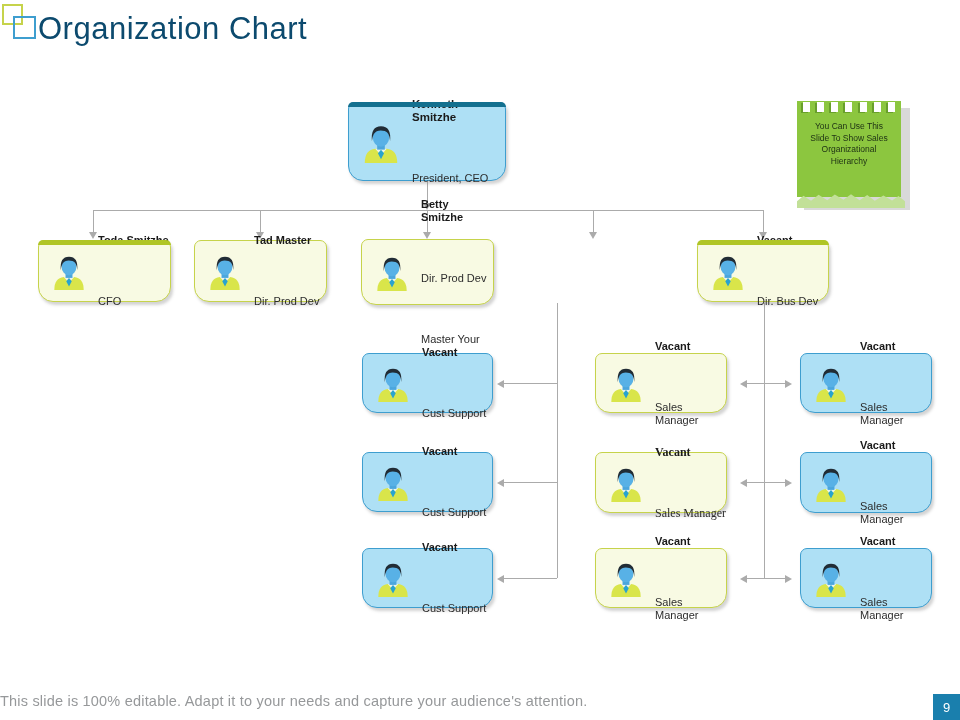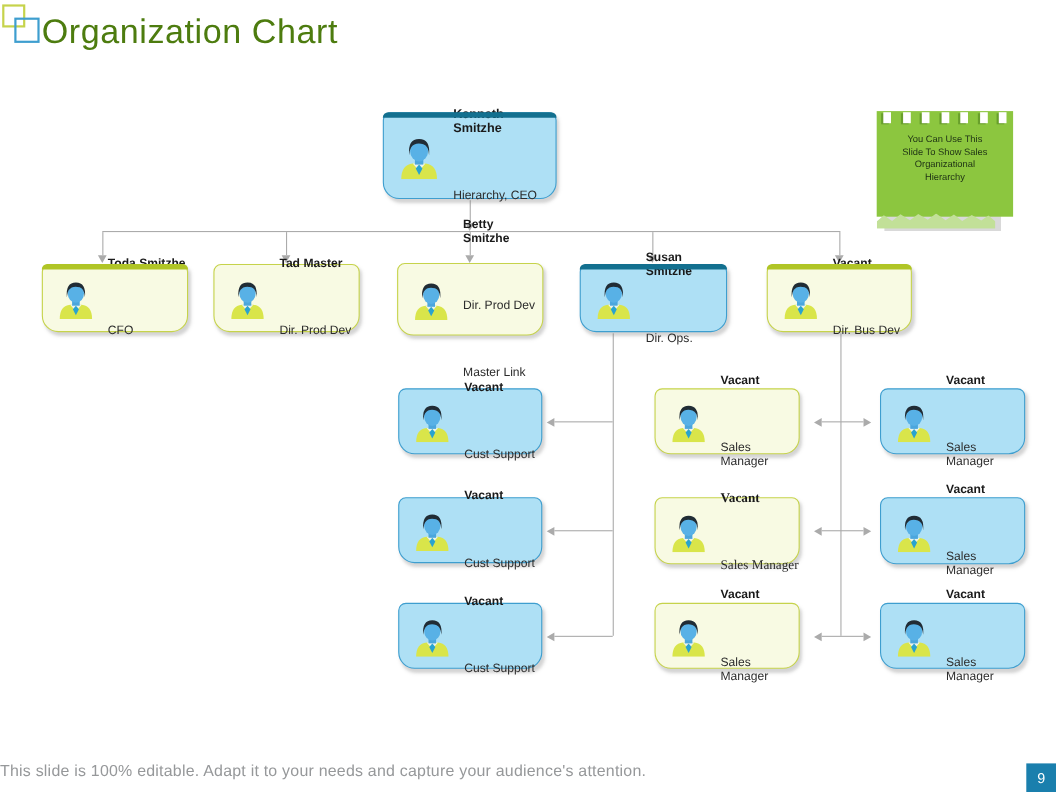--- a/index.html
+++ b/index.html
@@ -1,21 +1,21 @@
 <!DOCTYPE html>
 <html><head>
 <meta charset="utf-8">
 <style>
   html,body{margin:0;padding:0;background:#ffffff;}
   .stage{position:relative;width:960px;height:720px;background:#ffffff;overflow:hidden;
          font-family:"Liberation Sans",sans-serif;}
 
   
   .title{position:absolute;left:38px;top:11px;font-size:31px;letter-spacing:.5px;
-         color:#4d7c0f;font-weight:400;}
+         color:#0c4a6e;font-weight:400;}
   .sq{position:absolute;background:transparent;}
   .sq.yellow{left:2px;top:4px;width:17px;height:17px;border:2px solid #c6d34b;}
   .sq.blue{left:13px;top:16px;width:19px;height:19px;border:2px solid #3e9ecf;}
 
   
   .node{position:absolute;display:flex;align-items:center;box-sizing:border-box;
         border-radius:7px 7px 15px 15px;border:1.5px solid;
         box-shadow:2px 3px 3px rgba(130,130,130,.35);}
   .node.blue{background:#aee0f5;border-color:#3e9ecf;}
   .node.yellow{background:#f8fae3;border-color:#c6d34b;}
@@ -35,21 +35,21 @@
   .arr{position:absolute;width:0;height:0;}
   .arr.down{border-left:4px solid transparent;border-right:4px solid transparent;
             border-top:7px solid #ababab;}
   .arr.left{border-top:4px solid transparent;border-bottom:4px solid transparent;
             border-right:7px solid #ababab;}
   .arr.right{border-top:4px solid transparent;border-bottom:4px solid transparent;
              border-left:7px solid #ababab;}
 
   
   .note-shadow{position:absolute;left:804px;top:108px;width:106px;height:102px;background:#d9d9d9;}
-  .note{position:absolute;left:797px;top:101px;width:124px;height:96px;background:#8cc63f;}
+  .note{position:absolute;left:797px;top:101px;width:104px;height:96px;background:#8cc63f;}
   .note-tabs{position:absolute;top:1px;left:0;right:0;display:flex;justify-content:space-between;
              padding:0 6px;}
   .tab{width:7px;height:10px;background:#ffffff;box-shadow:-2px 1px 0 rgba(60,110,20,.45);}
   .note-text{position:absolute;top:20px;left:3px;right:3px;text-align:center;
              font-size:8.5px;line-height:11.5px;color:#1d3014;}
   .note-tear{position:absolute;left:797px;top:193px;width:108px;height:15px;background:#c2e098;
              clip-path:polygon(0 55%,6% 18%,13% 52%,20% 12%,28% 48%,35% 10%,43% 45%,50% 8%,
                  58% 48%,65% 14%,72% 52%,80% 16%,88% 50%,94% 20%,100% 55%,100% 100%,0 100%);}
 
   
@@ -110,21 +110,21 @@
           <path d="M5 44 Q5 30 16 29 L28 29 Q39 30 39 44 Z" fill="#d9e54a"></path>
           <path d="M16 29 L22 36 L28 29 Z" fill="#eef4ec"></path>
           <path d="M22 30 L25.2 33.8 L22 40 L18.8 33.8 Z" fill="#29a3cf"></path>
           <rect x="18" y="23" width="8" height="7" fill="#4ba6dd"></rect>
           <ellipse cx="22" cy="17" rx="8.6" ry="10" fill="#58b1e6"></ellipse>
           <path d="M12.5 21 Q11 5.5 22 5.5 Q33 5.5 31.5 21 Q31 12 26 10.5 Q18 8.5 14.5 13.5 Q12.8 16.5 12.5 21 Z" fill="#212c35"></path>
         </svg>
       </span>
     <span class="nodetext">
       <span class="nm">Kenneth Smitzhe</span>
-      <span class="rl">Hierarchy, CEO</span>
+      <span class="rl">President, CEO</span>
     </span>
   </div>
 
   <div class="node yellow" style="left:38px;top:240px;width:133px;height:62px">
     <span class="bar ygreen"></span>
     <span class="avatar">
         <svg viewBox="0 0 44 44" width="100%" height="100%">
           <path d="M5 44 Q5 30 16 29 L28 29 Q39 30 39 44 Z" fill="#d9e54a"></path>
           <path d="M16 29 L22 36 L28 29 Z" fill="#eef4ec"></path>
           <path d="M22 30 L25.2 33.8 L22 40 L18.8 33.8 Z" fill="#29a3cf"></path>
@@ -163,41 +163,24 @@
           <path d="M16 29 L22 36 L28 29 Z" fill="#eef4ec"></path>
           <path d="M22 30 L25.2 33.8 L22 40 L18.8 33.8 Z" fill="#29a3cf"></path>
           <rect x="18" y="23" width="8" height="7" fill="#4ba6dd"></rect>
           <ellipse cx="22" cy="17" rx="8.6" ry="10" fill="#58b1e6"></ellipse>
           <path d="M12.5 21 Q11 5.5 22 5.5 Q33 5.5 31.5 21 Q31 12 26 10.5 Q18 8.5 14.5 13.5 Q12.8 16.5 12.5 21 Z" fill="#212c35"></path>
         </svg>
       </span>
     <span class="nodetext">
       <span class="nm">Betty Smitzhe</span>
       <span class="rl">Dir. Prod Dev</span>
-      <span class="rl">Master Link</span>
-    </span>
-  </div>
-
-  <div class="node blue" style="left:527px;top:240px;width:134px;height:62px">
-    <span class="bar teal"></span>
-    <span class="avatar">
-        <svg viewBox="0 0 44 44" width="100%" height="100%">
-          <path d="M5 44 Q5 30 16 29 L28 29 Q39 30 39 44 Z" fill="#d9e54a"></path>
-          <path d="M16 29 L22 36 L28 29 Z" fill="#eef4ec"></path>
-          <path d="M22 30 L25.2 33.8 L22 40 L18.8 33.8 Z" fill="#29a3cf"></path>
-          <rect x="18" y="23" width="8" height="7" fill="#4ba6dd"></rect>
-          <ellipse cx="22" cy="17" rx="8.6" ry="10" fill="#58b1e6"></ellipse>
-          <path d="M12.5 21 Q11 5.5 22 5.5 Q33 5.5 31.5 21 Q31 12 26 10.5 Q18 8.5 14.5 13.5 Q12.8 16.5 12.5 21 Z" fill="#212c35"></path>
-        </svg>
-      </span>
-    <span class="nodetext">
-      <span class="nm">Susan Smitzhe</span>
-      <span class="rl">Dir. Ops.</span>
-    </span>
-  </div>
+      <span class="rl">Master Your</span>
+    </span>
+  </div>
+
 
   <div class="node yellow" style="left:697px;top:240px;width:132px;height:62px">
     <span class="bar ygreen"></span>
     <span class="avatar">
         <svg viewBox="0 0 44 44" width="100%" height="100%">
           <path d="M5 44 Q5 30 16 29 L28 29 Q39 30 39 44 Z" fill="#d9e54a"></path>
           <path d="M16 29 L22 36 L28 29 Z" fill="#eef4ec"></path>
           <path d="M22 30 L25.2 33.8 L22 40 L18.8 33.8 Z" fill="#29a3cf"></path>
           <rect x="18" y="23" width="8" height="7" fill="#4ba6dd"></rect>
           <ellipse cx="22" cy="17" rx="8.6" ry="10" fill="#58b1e6"></ellipse>

